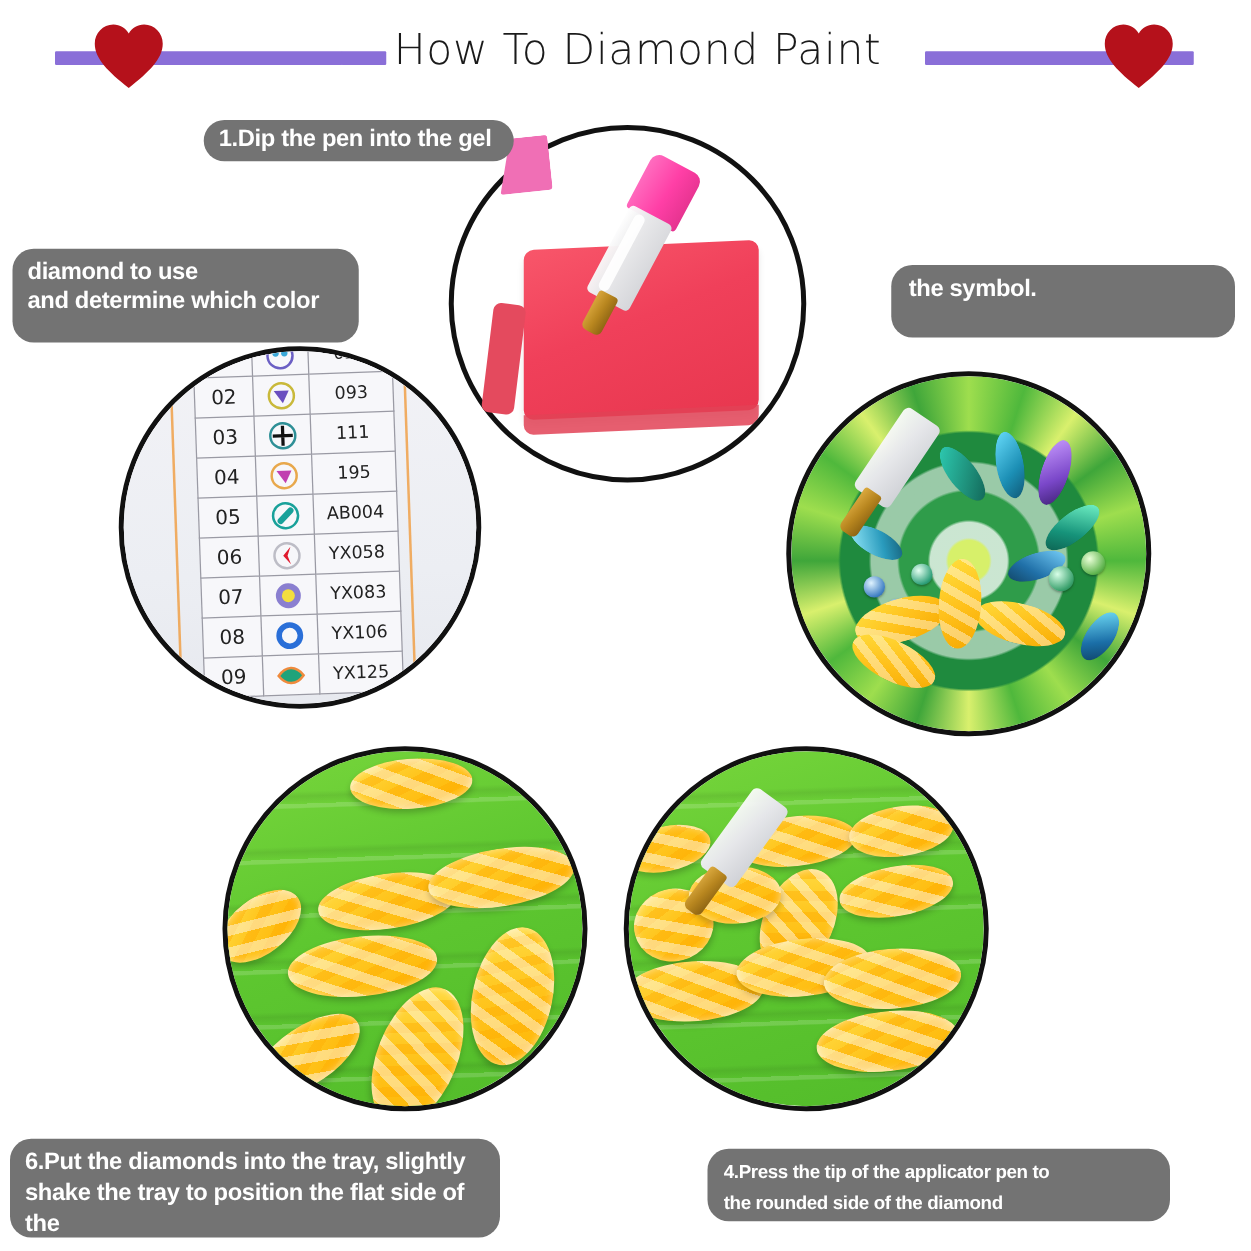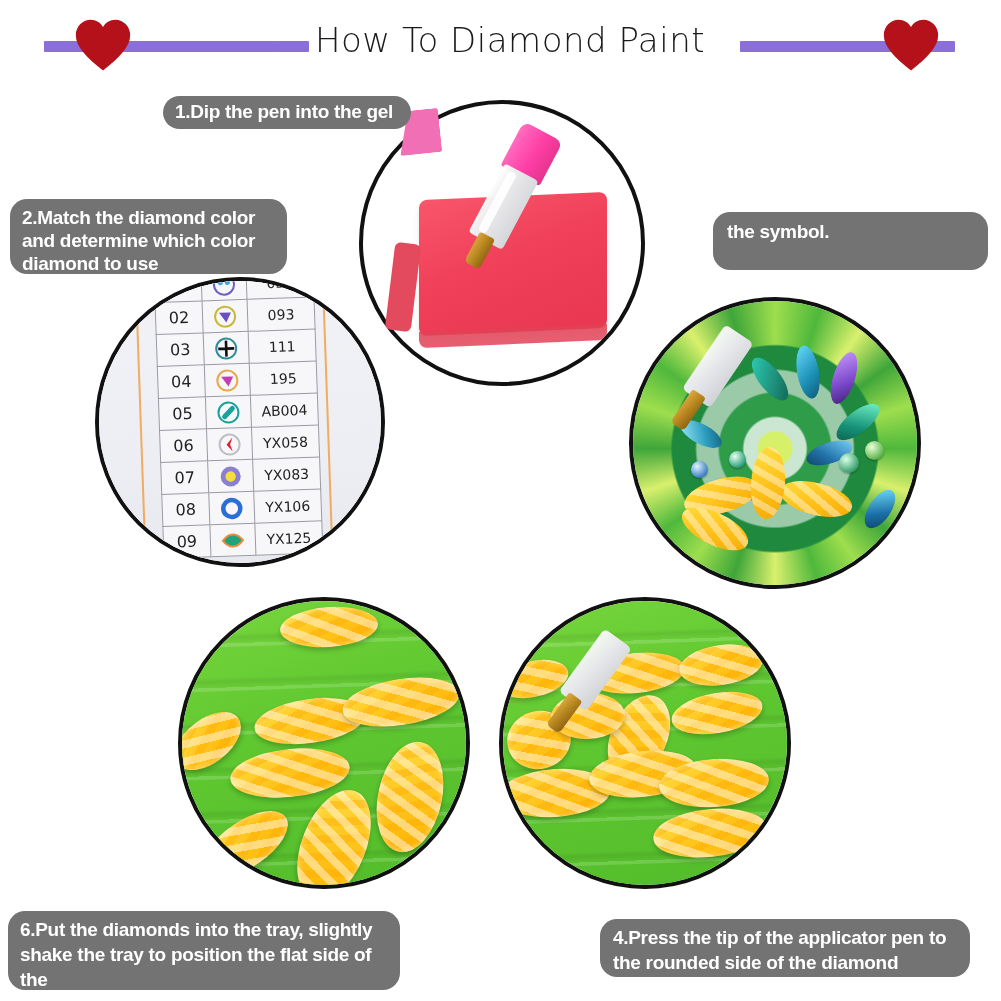--- a/index.html
+++ b/index.html
@@ -44,21 +44,21 @@
   }
   .badge span{display:block;}
   #badge1{left:163px;top:96px;width:248px;height:33px;font-size:19px;
           padding:5px 12px;border-radius:17px;}
   #badge2{left:10px;top:199px;width:277px;height:75px;font-size:19px;
           padding:7px 12px;line-height:23px;border-radius:17px;}
   #badge5{left:713px;top:212px;width:275px;height:58px;font-size:19px;
           padding:7px 14px;line-height:25px;border-radius:17px;}
   #badge3{left:8px;top:911px;width:392px;height:79px;font-size:19px;
           padding:6px 12px;line-height:25px;border-radius:17px;}
-  #badge4{left:600px;top:919px;width:370px;height:58px;font-size:19px;
+  #badge4{left:566px;top:919px;width:370px;height:58px;font-size:15px;
           padding:6px 13px;line-height:25px;border-radius:17px;}
 
   
   .wedge{position:absolute;z-index:25;}
   #wedge1{left:398px;top:110px;width:50px;height:50px;}
   #wedge1 .w{
     width:0;height:0;
     border-left:12px solid transparent;
     border-right:30px solid #f06fb5;
     border-bottom:44px solid #f06fb5;
@@ -350,23 +350,22 @@
             </td>
             <td class="code">YX125</td>
           </tr>
         </tbody>
           </table>
       </div>
     </div>
   </div>
 
   <div class="badge" id="badge2">
-    <span>2.Match the diamond color</span>
+    <span>diamond to use</span>
     <span>and determine which color</span>
-    <span>diamond to use</span>
   </div>
 
   <div class="circ" id="circ5">
     <div class="scene">
       <div class="canvasart"></div>
 
       <div class="rs mq" style="left:126px;top:52px;width:22px;height:52px;transform:rotate(-38deg);background:linear-gradient(140deg,#2fd1b8,#1e8f7a 60%,#0f5f52);"></div>
       <div class="rs mq" style="left:164px;top:44px;width:22px;height:54px;transform:rotate(-10deg);background:linear-gradient(140deg,#6be0ff,#1c8fb5 60%,#0e5470);"></div>
       <div class="rs mq" style="left:200px;top:50px;width:22px;height:54px;transform:rotate(18deg);background:linear-gradient(140deg,#c99cff,#7a47c9 60%,#3c1f70);"></div>
       <div class="rs mq" style="left:214px;top:95px;width:22px;height:52px;transform:rotate(52deg);background:linear-gradient(140deg,#7effd0,#16937a 60%,#0b5a4a);"></div>

